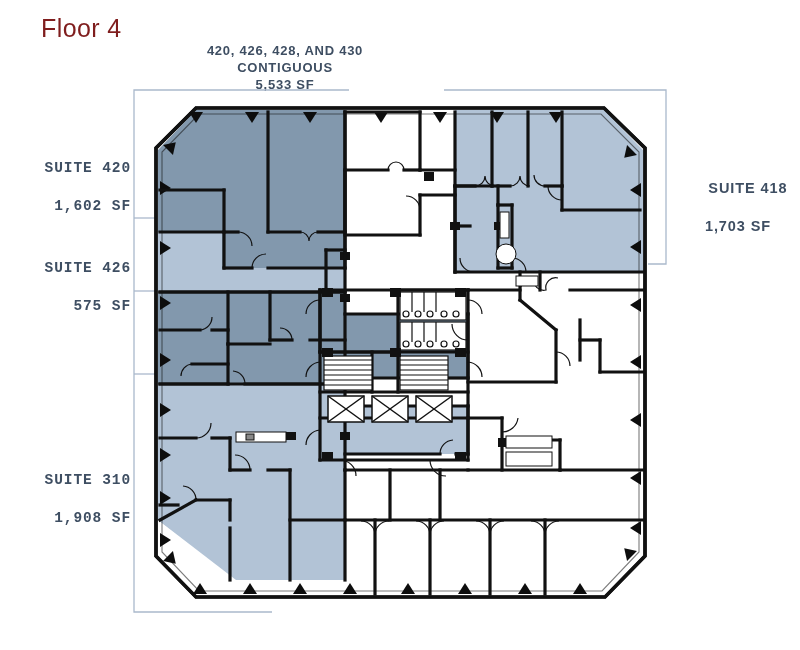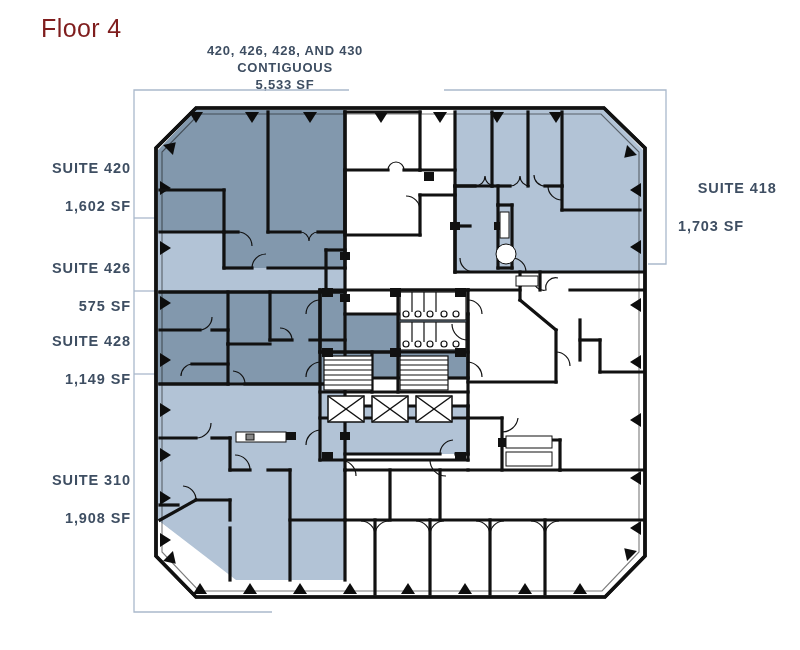--- a/index.html
+++ b/index.html
@@ -15,22 +15,22 @@
     position:absolute;left:41px;top:16px;
     font-size:25px;font-weight:400;letter-spacing:0.4px;
     color:#7f1d1d;line-height:1;
   }
 
   .label{
     position:absolute;font-size:14.5px;font-weight:600;
     letter-spacing:0.9px;line-height:1.32;color:#3e4e62;
     white-space:pre;
   }
-  .label.right-al{text-align:right;}
-  .label.left-al{text-align:left;}
+  .label.right-al{text-align:right;font-family:Liberation Mono, monospace;}
+  .label.left-al{text-align:center;}
   .label .sf{display:block;}
 
   .contig-label{
     position:absolute;left:165px;top:42px;width:240px;
     text-align:center;font-size:13px;font-weight:600;
     letter-spacing:0.75px;line-height:1.32;color:#3e4e62;
   }
   .contig-label span{display:block;}
 
   svg.plan{position:absolute;left:0;top:0;width:800px;height:650px;}
@@ -51,24 +51,20 @@
   <div class="label right-al" style="left:0px;top:140px;width:131px;">
     <span>SUITE 420</span>
     <span class="sf">1,602 SF</span>
   </div>
 
   <div class="label right-al" style="left:0px;top:240px;width:131px;">
     <span>SUITE 426</span>
     <span class="sf">575 SF</span>
   </div>
 
-  <div class="label right-al" style="left:0px;top:313px;width:131px;">
-    <span>SUITE 428</span>
-    <span class="sf">1,149 SF</span>
-  </div>
 
   <div class="label right-al" style="left:0px;top:452px;width:131px;">
     <span>SUITE 310</span>
     <span class="sf">1,908 SF</span>
   </div>
 
   <div class="label left-al" style="left:678px;top:160px;width:120px;">
     <span>SUITE 418</span>
     <span class="sf">1,703 SF</span>
   </div>

